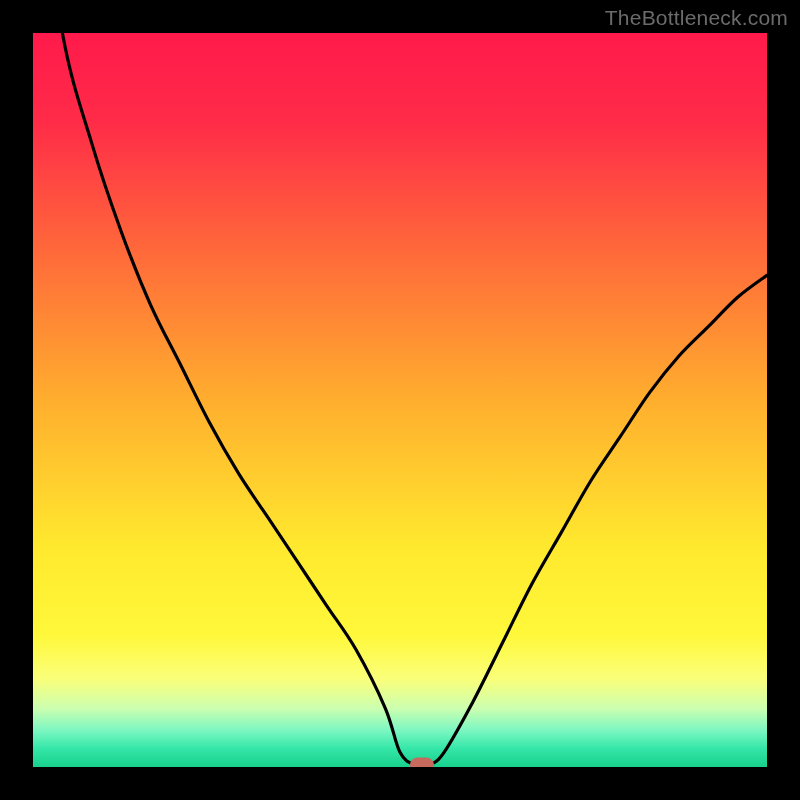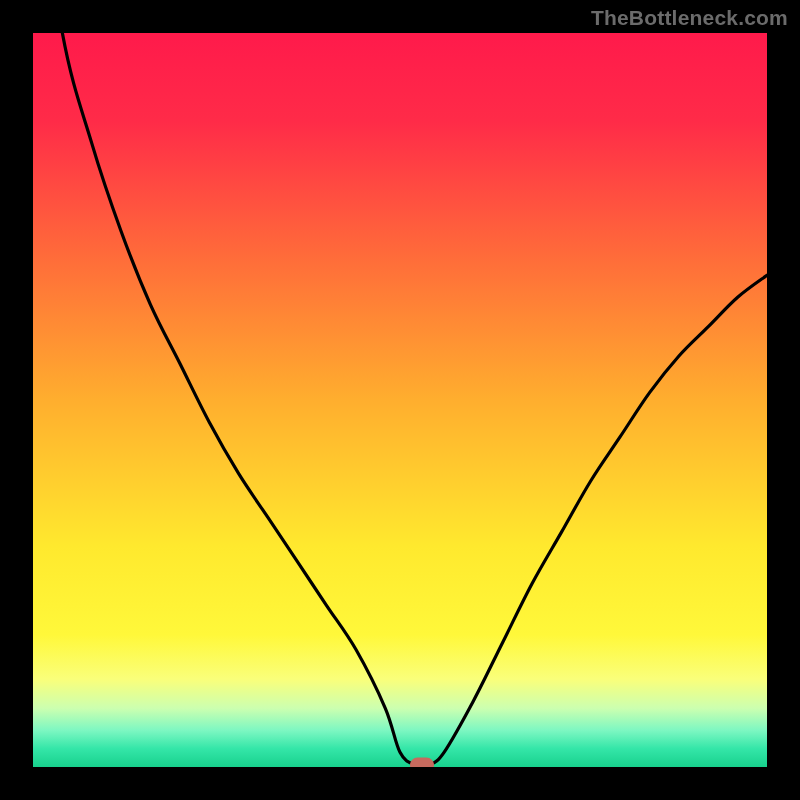--- a/index.html
+++ b/index.html
@@ -42,21 +42,21 @@
     height: 15px;
     border-radius: 8px;
     transform: translate(-50%, -50%);
   }
   .watermark {
     position: absolute;
     top: 6px;
     right: 12px;
     color: #6b6b6b;
     font-size: 21px;
-    font-weight: 700;
+    font-weight: 400;
     letter-spacing: 0.2px;
     user-select: none;
   }
 </style>
 </head>
 <body>
 
 <div class="frame">
 
   <div class="watermark">TheBottleneck.com</div>

